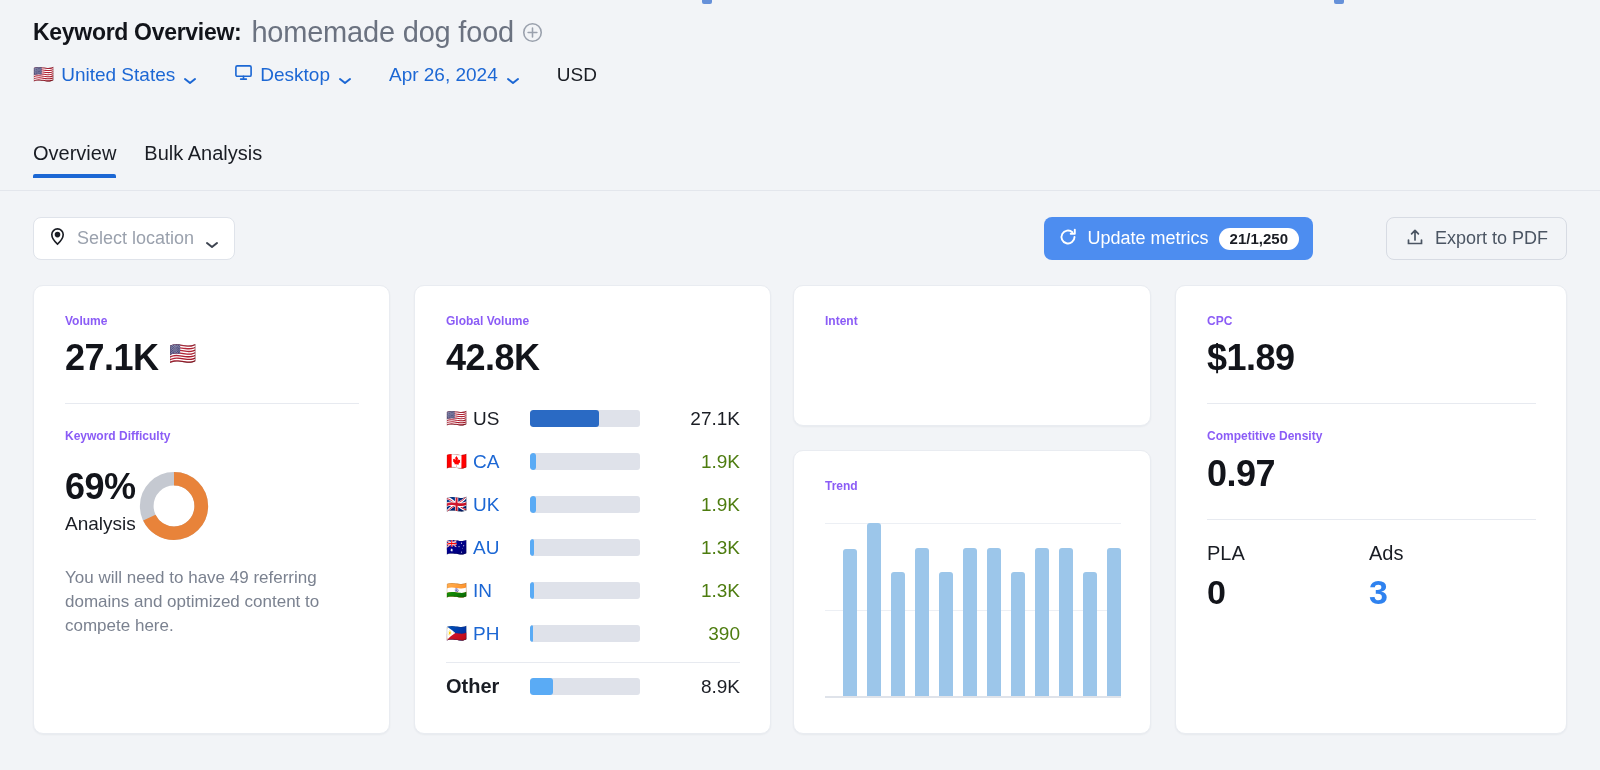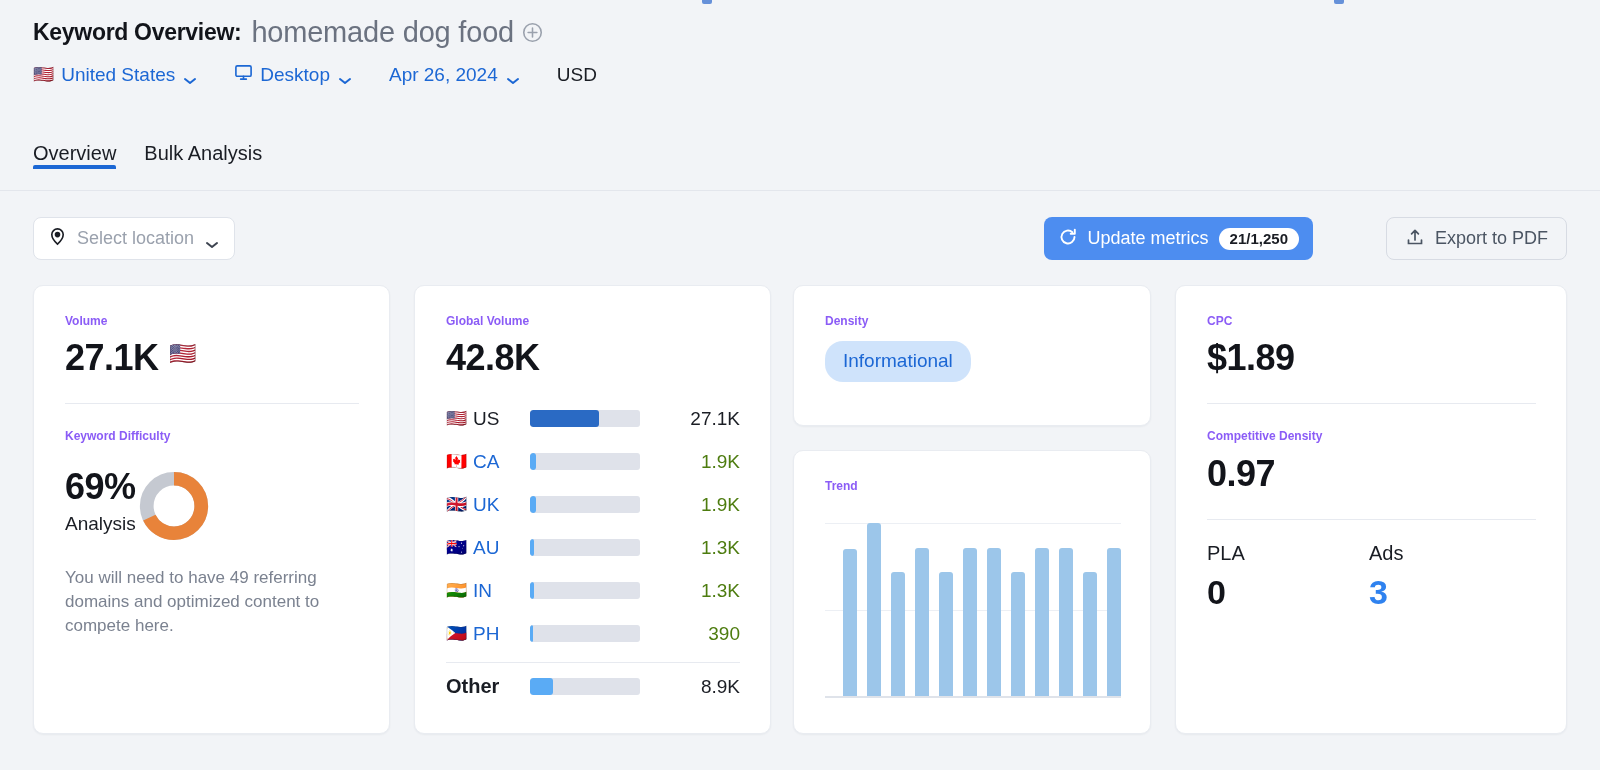--- a/index.html
+++ b/index.html
@@ -25,21 +25,21 @@
 
   .meta-row { display: flex; align-items: center; gap: 0; margin-top: 14px; }
   .meta-item { display: flex; align-items: center; gap: 7px; margin-right: 38px; }
   .meta-link { font-size: 19px; color: #1c67d4; }
   .meta-plain { font-size: 19px; color: #1a1d24; }
   .flag { font-size: 17px; line-height: 1; }
   .caret { width: 12px; height: 8px; margin-left: 2px; }
 
   
   .tabs { position: absolute; left: 33px; top: 142px; display: flex; gap: 28px; }
-  .tab { font-size: 20px; color: #1a1d24; padding-bottom: 4px; position: relative; }
+  .tab { font-size: 20px; color: #1a1d24; padding-bottom: 13px; position: relative; }
   .tab.active::after {
     content: ""; position: absolute; left: 0; right: 0; bottom: 0;
     height: 4px; background: #1c67d4; border-radius: 2px 2px 0 0;
   }
   .tabs-rule { position: absolute; left: 0; right: 0; top: 190px; height: 1px; background: #e3e6ec; }
 
   
   .select-location {
     position: absolute; left: 33px; top: 217px;
     height: 43px; display: flex; align-items: center; gap: 10px;
@@ -330,22 +330,21 @@
         <span class="gv-bar-track">
           <span class="gv-bar-fill" id="other-bar-fill" style="width: 21%; background: rgb(90, 171, 245);"></span>
         </span>
         <span class="gv-val primary">8.9K</span>
       </div>
     </div>
   </div>
 
   <div class="card card-intent">
     <div class="card-pad">
-      <div class="metric-label">Density</div>
-      <div class="intent-pill">Informational</div>
+      <div class="metric-label">Intent</div>
     </div>
   </div>
 
   <div class="card card-trend">
     <div class="card-pad">
       <div class="metric-label">Trend</div>
       <div class="trend-chart">
         <div class="grid-line" id="grid-top" style="top: 0px;"></div>
         <div class="grid-line" id="grid-mid" style="top: 86.5px;"></div>
         <div class="bars" id="trend-bars">

